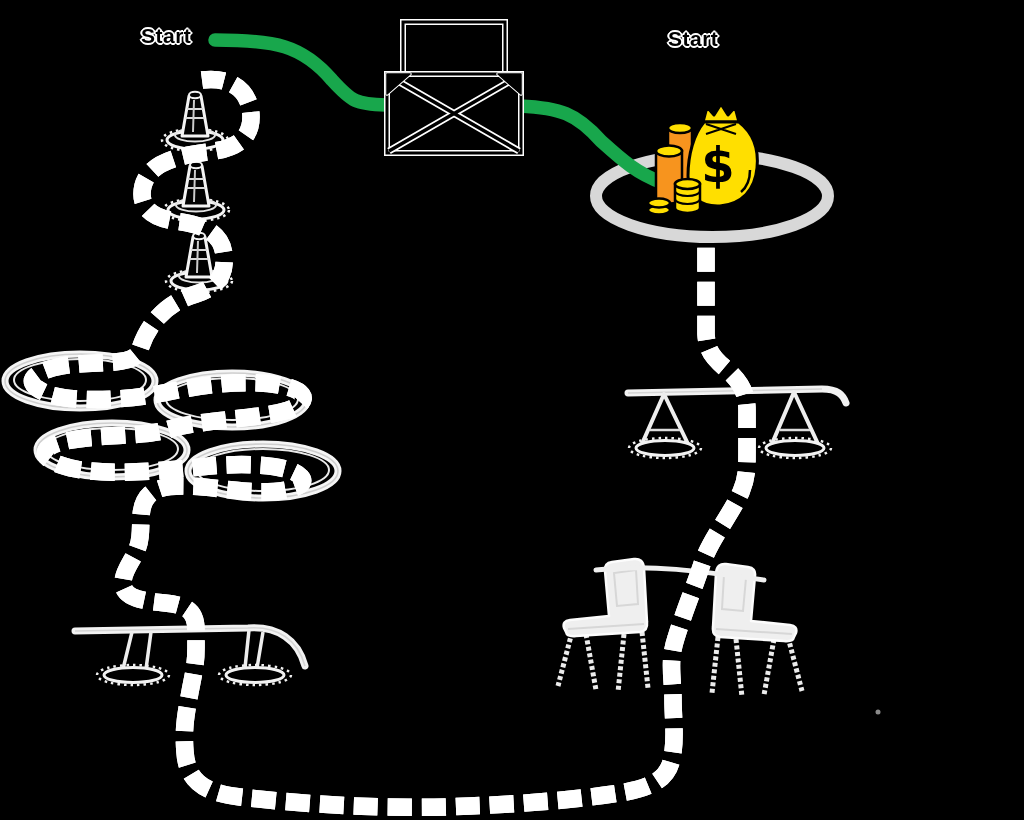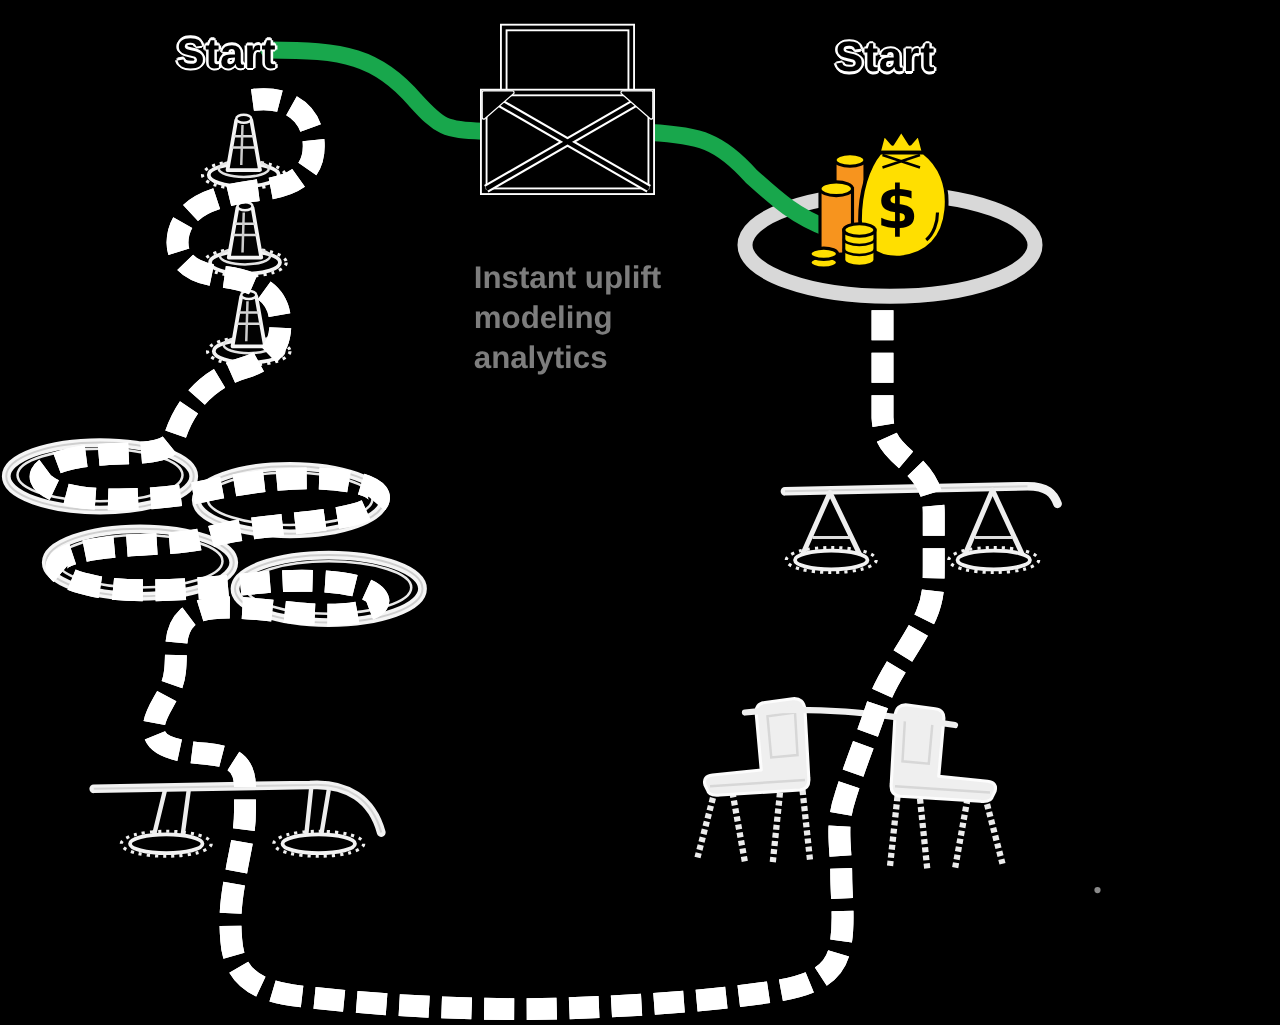--- a/index.html
+++ b/index.html
@@ -1,19 +1,19 @@
 <!DOCTYPE html>
 <html><head>
 <meta charset="utf-8">
 <style>
   html,body{margin:0;padding:0;background:#000;}
   #stage{position:relative;width:1024px;height:820px;background:#000;overflow:hidden;
          font-family:"Liberation Sans",sans-serif;}
   #scene{position:absolute;left:0;top:0;}
-  .endpoint-label{position:absolute;font-weight:bold;font-size:34px;letter-spacing:.5px;color:#000;
+  .endpoint-label{position:absolute;font-weight:bold;font-size:21px;letter-spacing:.5px;color:#000;
      text-shadow:-2px 0 #fff,2px 0 #fff,0 -2px #fff,0 2px #fff,-1px -1px #fff,1px -1px #fff,-1px 1px #fff,1px 1px #fff;}
   #start-label{left:141px;top:24px;}
   #finish-label{left:668px;top:27px;}
   #caption{position:absolute;left:379px;top:207px;font-weight:bold;font-size:25px;line-height:1.27;
      color:#7d7d7d;white-space:pre-line;}
 </style>
 </head>
 <body>
 
 <div id="stage">
@@ -150,16 +150,13 @@
         <ellipse cx="659" cy="210" rx="11" ry="4.5" fill="#ffdf00" stroke="#000" stroke-width="2.5"></ellipse>
         <ellipse cx="659" cy="203" rx="11" ry="4.5" fill="#ffdf00" stroke="#000" stroke-width="2.5"></ellipse>
       </g>
     </g>
 
     <circle cx="878" cy="712" r="2.5" fill="#8a8a8a"></circle>
   </svg>
 
   <div id="start-label" class="endpoint-label">Start</div>
   <div id="finish-label" class="endpoint-label">Start</div>
-  <div id="caption">Instant uplift
-modeling
-analytics</div>
 </div>
 
 </body></html>

